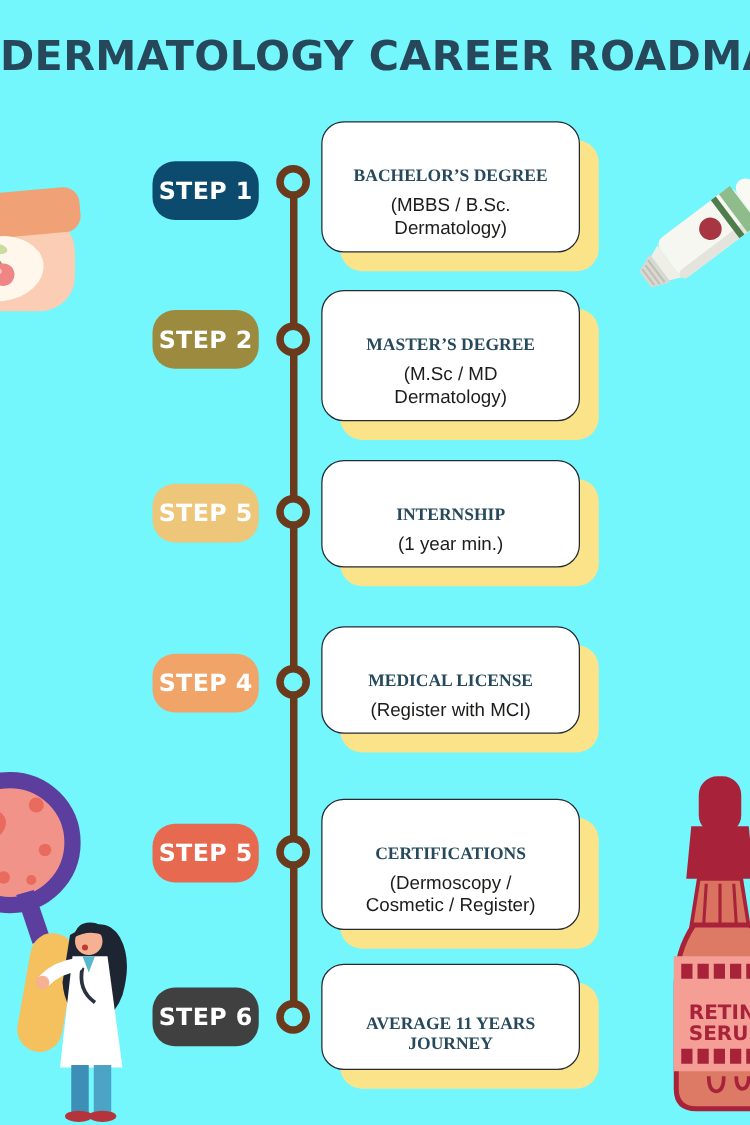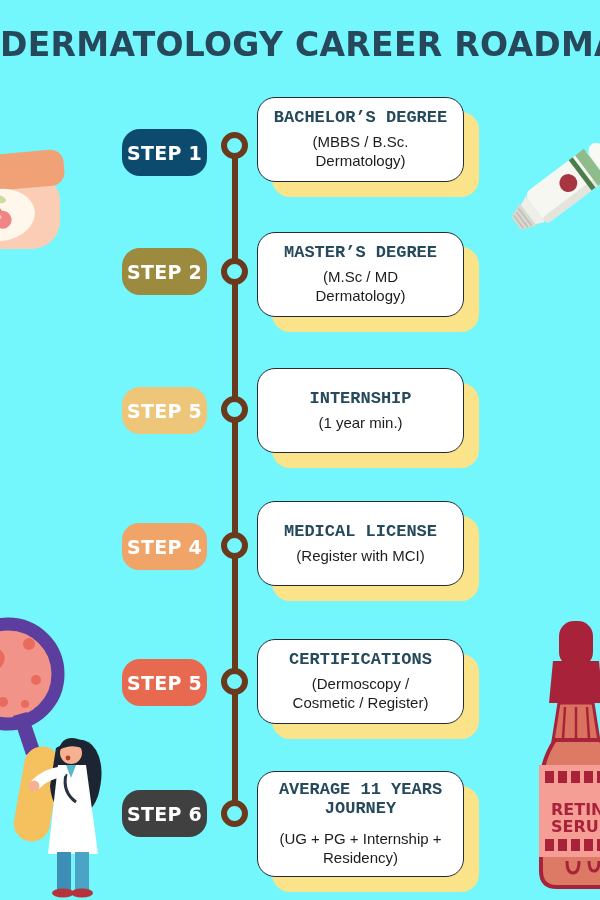--- a/index.html
+++ b/index.html
@@ -44,24 +44,25 @@
     box-sizing:border-box;
     background:var(--card_bg,#FFFFFF);
     border:1.6px solid var(--card_border,#252A33);
     border-radius:18px;
     box-shadow:15px 15px 0 var(--card_shadow,#FBE38A);
     display:flex;flex-direction:column;align-items:center;justify-content:center;
     gap:6px;padding:8px 12px;
     text-align:center;
   }
   .card-heading{
-    font-family:Liberation Mono, monospace;
-    font-weight:bold;font-size:17px;line-height:1.12;
+    font-family:Liberation Serif, serif;
+    font-weight:bold;font-size:14px;line-height:1.12;
     color:var(--heading,#26495B);
     white-space:pre-line;
+    margin-top:28px;
   }
   .card-detail{
     font-size:15px;line-height:1.25;
     color:var(--body_text,#1C1C1A);
     white-space:pre-line;
   }
   .deco{position:absolute;}
 </style>
 </head>
 <body>
@@ -179,21 +180,21 @@
   </div>
 
   <div class="step-badge" style="top: 387px; background-color: rgb(237, 198, 121);">
     <span class="badge-label">STEP 5</span>
   </div>
   <div class="step-card" style="top:368px">
     <div class="card-heading">INTERNSHIP</div>
     <div class="card-detail">(1 year min.)</div>
   </div>
 
-  <div class="step-badge" style="top: 523px; background-color: rgb(240, 164, 104); border-radius: 17px;">
+  <div class="step-badge" style="top: 523px; background-color: rgb(240, 164, 104);">
     <span class="badge-label">STEP 4</span>
   </div>
   <div class="step-card" style="top:501px">
     <div class="card-heading">MEDICAL LICENSE</div>
     <div class="card-detail">(Register with MCI)</div>
   </div>
 
   <div class="step-badge" style="top: 659px; background-color: rgb(231, 106, 80);">
     <span class="badge-label">STEP 5</span>
   </div>
@@ -202,17 +203,15 @@
     <div class="card-detail">(Dermoscopy /
 Cosmetic / Register)</div>
   </div>
 
   <div class="step-badge" style="top: 790px; background-color: #404040;">
     <span class="badge-label">STEP 6</span>
   </div>
   <div class="step-card" style="top:771px;gap:12px">
     <div class="card-heading">AVERAGE 11 YEARS
 JOURNEY</div>
-    <div class="card-detail">(UG + PG + Internship +
-Residency)</div>
   </div>
 
 </div>
 
 </body></html>

